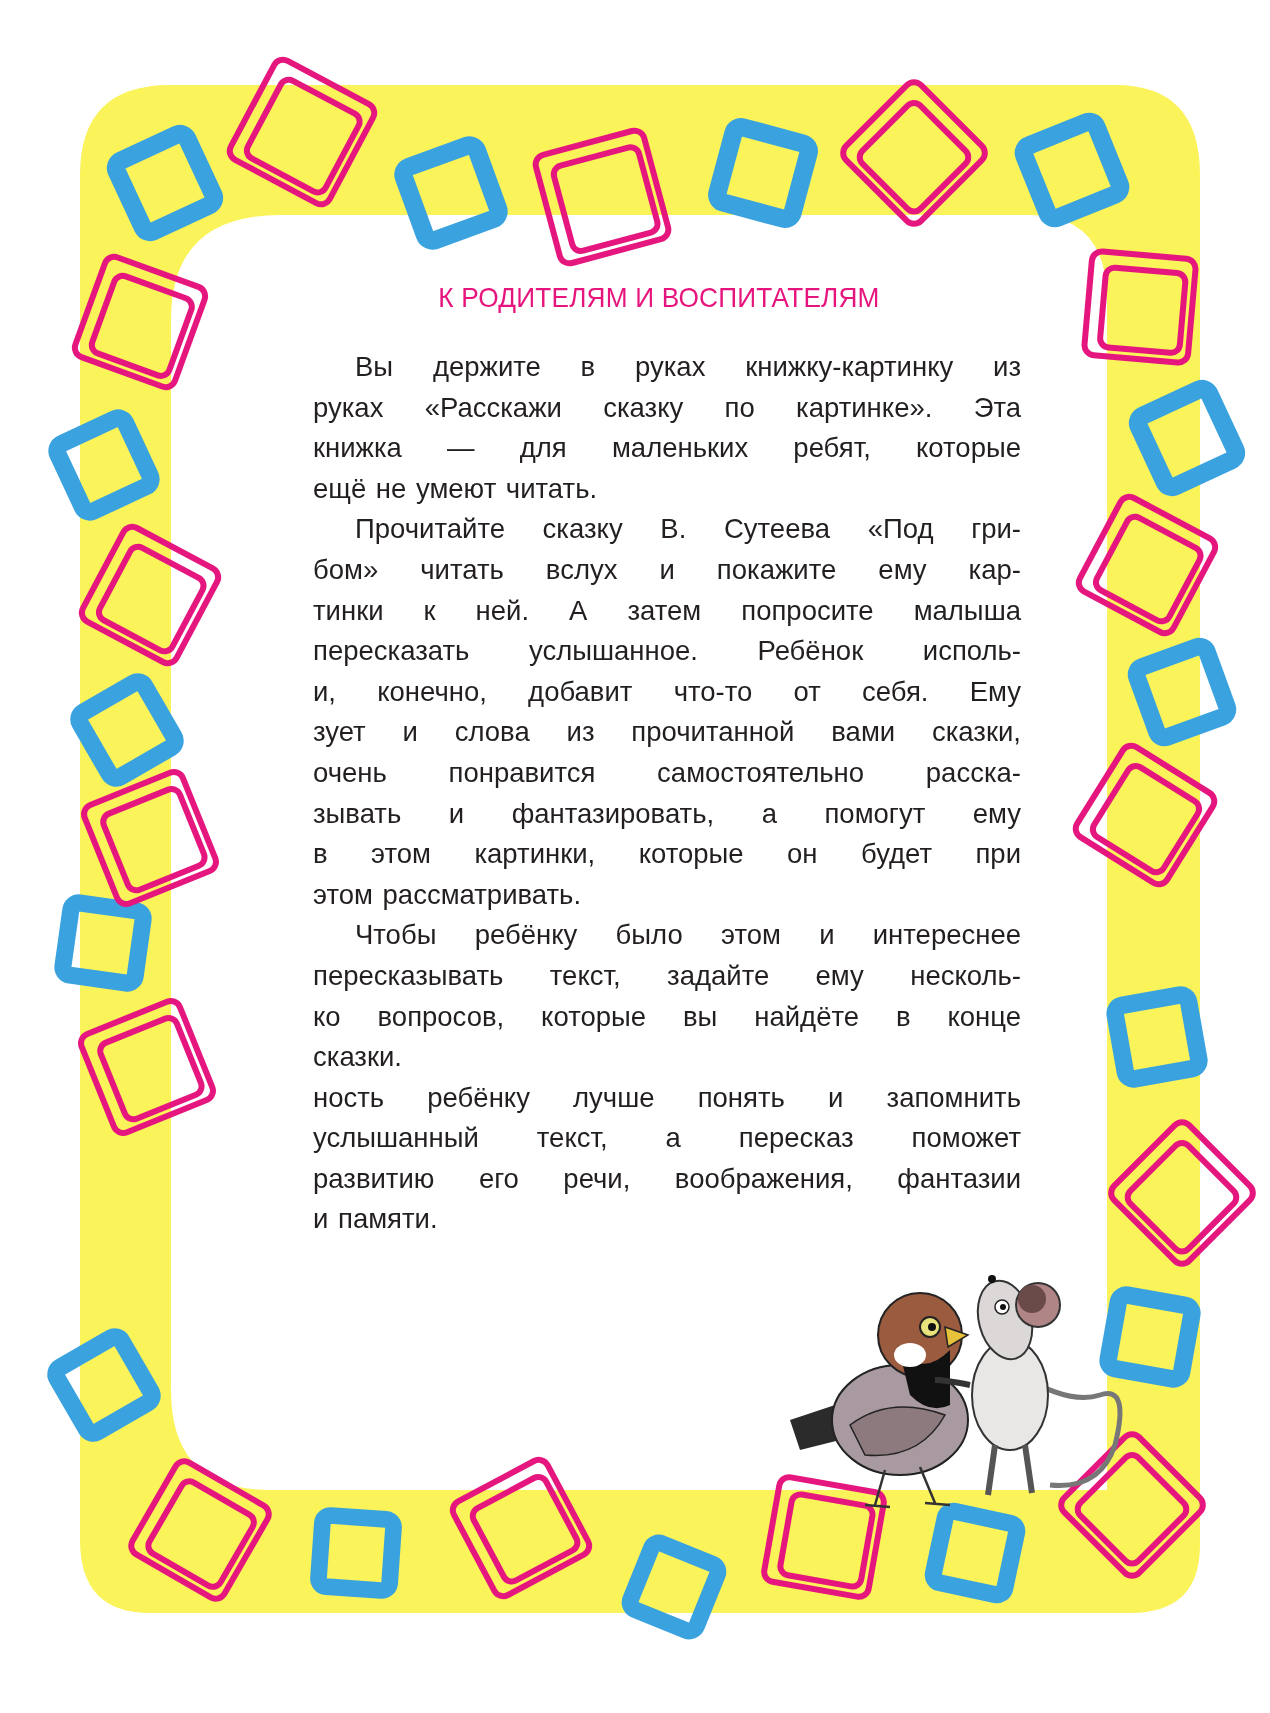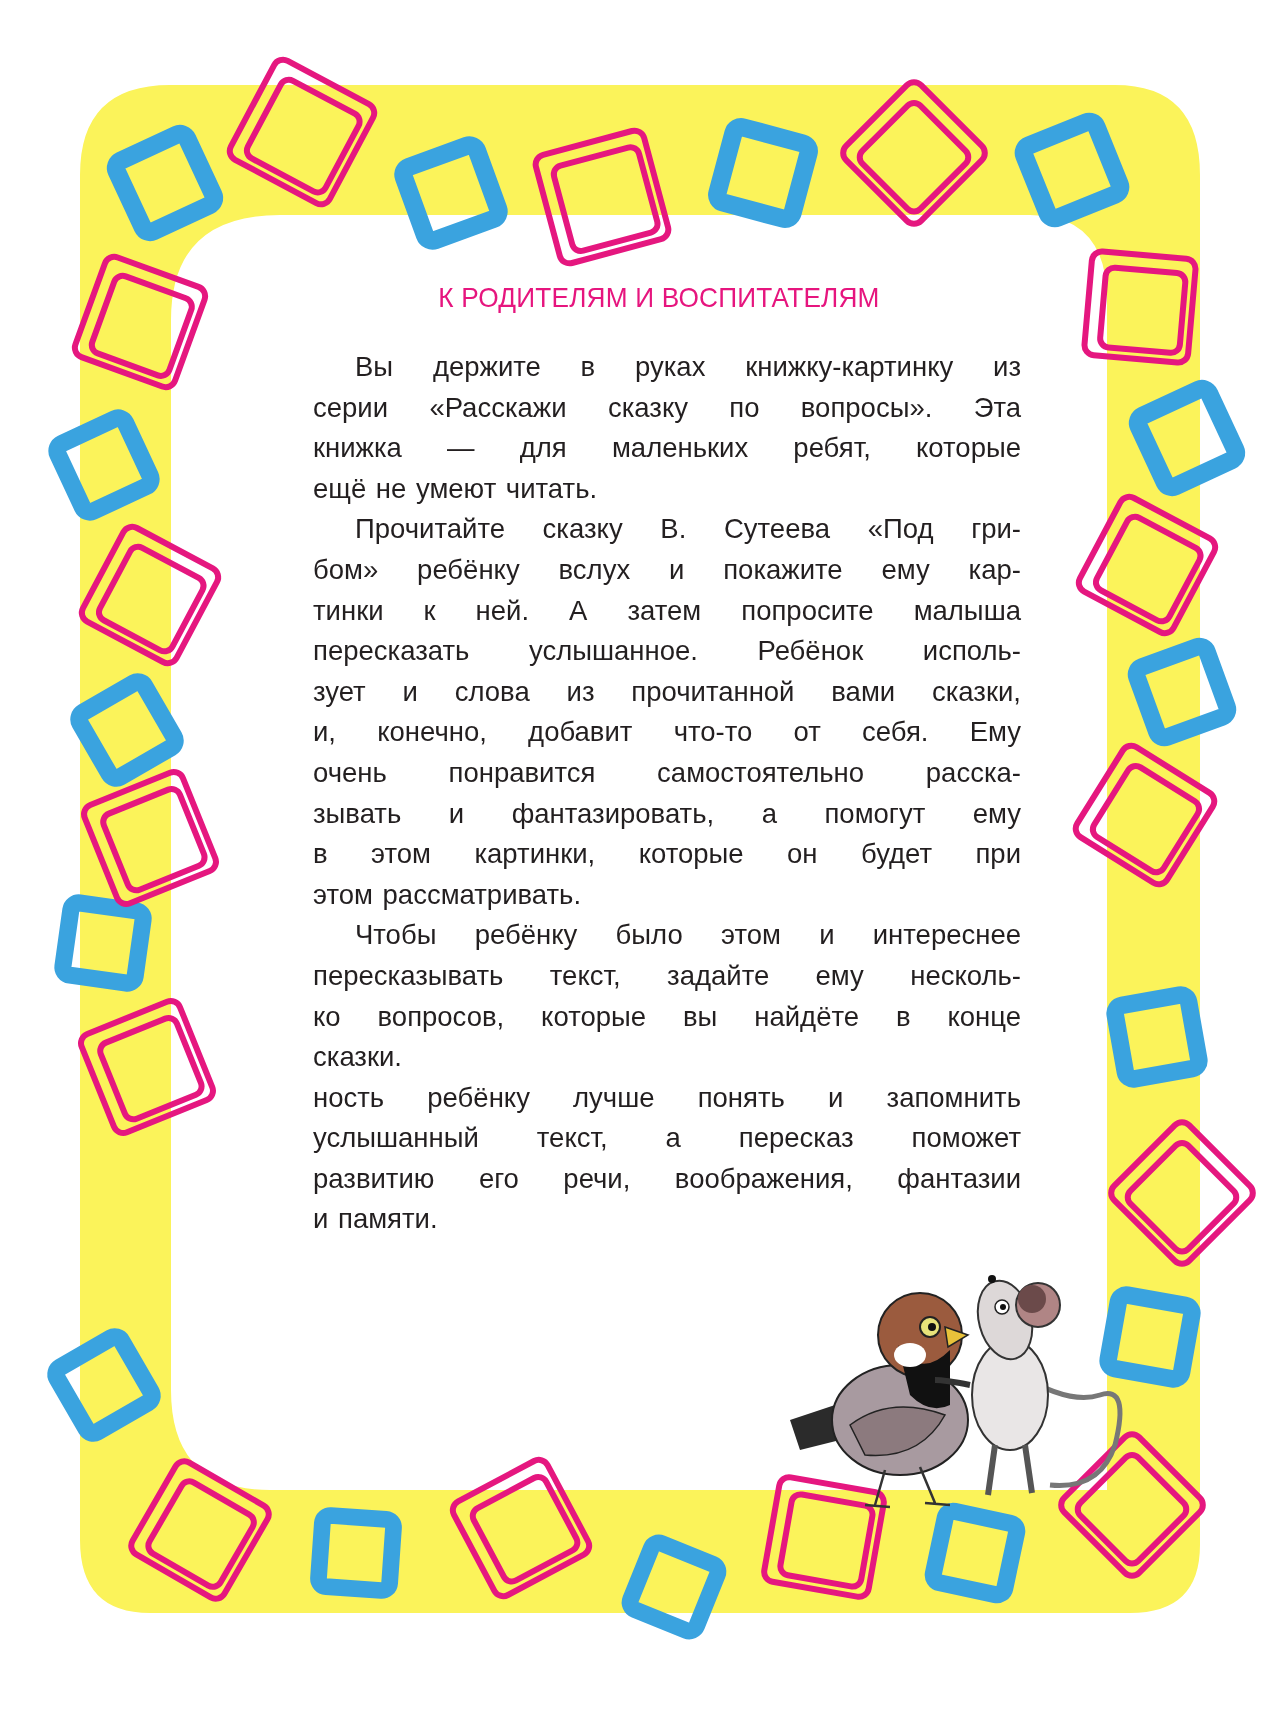--- a/index.html
+++ b/index.html
@@ -111,29 +111,29 @@
         <rect x="87" y="269" width="106" height="106" rx="10" fill="none" stroke="#E5177F" stroke-width="6"></rect>
         <rect x="102" y="284" width="82" height="82" rx="9" fill="none" stroke="#E5177F" stroke-width="6"></rect>
       </g>
     </g>
 </svg>
 
 <div class="page-title" style="color:#E6157E;">К РОДИТЕЛЯМ И ВОСПИТАТЕЛЯМ</div>
 
 <div class="body-text" id="body-text">
     <span class="body-line indent">Вы держите в руках книжку-картинку из</span>
-    <span class="body-line">серии «Расскажи сказку по вопросы». Эта</span>
+    <span class="body-line">руках «Расскажи сказку по картинке». Эта</span>
     <span class="body-line">книжка — для маленьких ребят, которые</span>
     <span class="body-line last">ещё не умеют читать.</span>
     <span class="body-line indent">Прочитайте сказку В. Сутеева «Под гри-</span>
-    <span class="body-line">бом» ребёнку вслух и покажите ему кар-</span>
+    <span class="body-line">бом» читать вслух и покажите ему кар-</span>
     <span class="body-line">тинки к ней. А затем попросите малыша</span>
     <span class="body-line">пересказать услышанное. Ребёнок исполь-</span>
+    <span class="body-line">и, конечно, добавит что-то от себя. Ему</span>
     <span class="body-line">зует и слова из прочитанной вами сказки,</span>
-    <span class="body-line">и, конечно, добавит что-то от себя. Ему</span>
     <span class="body-line">очень понравится самостоятельно расска-</span>
     <span class="body-line">зывать и фантазировать, а помогут ему</span>
     <span class="body-line">в этом картинки, которые он будет при</span>
     <span class="body-line last">этом рассматривать.</span>
     <span class="body-line indent">Чтобы ребёнку было этом и интереснее</span>
     <span class="body-line">пересказывать текст, задайте ему несколь-</span>
     <span class="body-line">ко вопросов, которые вы найдёте в конце</span>
     <span class="body-line last">сказки.</span>
     <span class="body-line">ность ребёнку лучше понять и запомнить</span>
     <span class="body-line">услышанный текст, а пересказ поможет</span>

